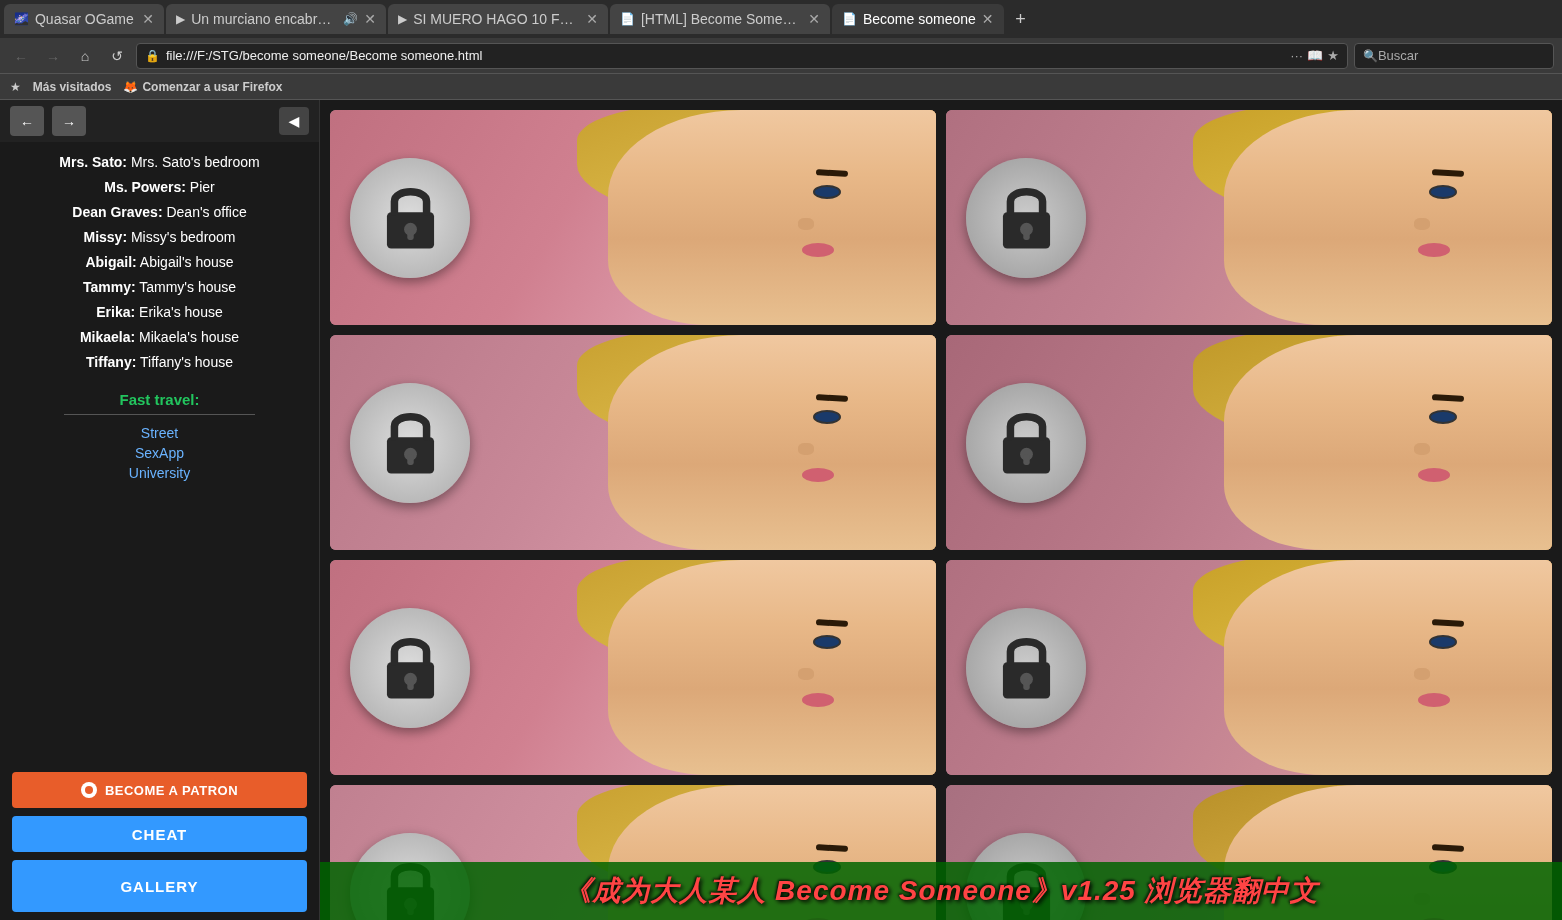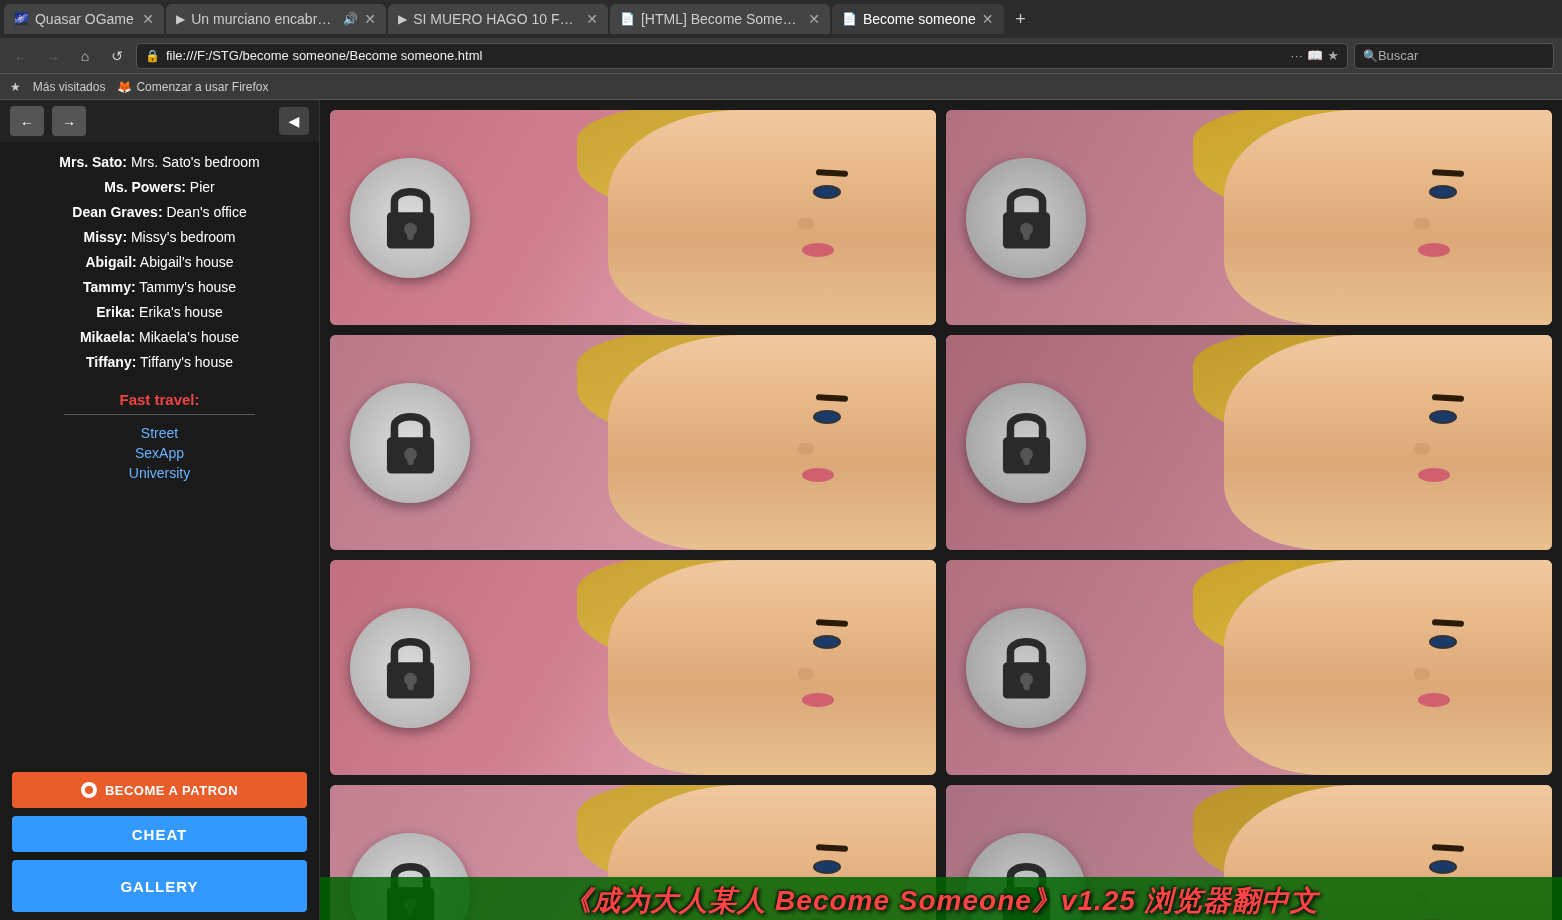--- a/index.html
+++ b/index.html
@@ -124,20 +124,21 @@
       padding: 0 10px;
       gap: 12px;
       border-bottom: 1px solid #555;
       font-size: 12px;
       color: #ccc;
     }
     .bookmark-item {
       display: flex;
       gap: 4px;
       cursor: pointer;
+      font-weight: bold;
     }
 
     
     .main-content {
       display: flex;
       height: calc(920px - 38px - 36px - 26px);
       background: #1a1a1a;
     }
 
     
@@ -209,21 +210,21 @@
     .location-item .place {
       color: #fff;
       font-weight: normal;
     }
 
     .fast-travel-section {
       margin-top: 16px;
       text-align: center;
     }
     .fast-travel-title {
-      color: #ef4444;
+      color: #22c55e;
       font-size: 15px;
       font-weight: bold;
       margin-bottom: 6px;
     }
     .fast-travel-divider {
       border: none;
       border-top: 1px solid #555;
       margin: 4px auto 8px auto;
       width: 60%;
     }
@@ -343,24 +344,24 @@
       width: 65px;
       height: 75px;
     }
 
     
     .overlay-banner {
       position: fixed;
       bottom: 0;
       left: 320px;
       right: 0;
-      height: 43px;
+      height: 58px;
       background: rgba(0, 100, 0, 0.85);
       display: flex;
-      align-items: flex-end;
+      align-items: center;
       justify-content: center;
       z-index: 100;
     }
     .overlay-text {
       color: #ff4444;
       font-size: 28px;
       font-weight: bold;
       font-style: italic;
       text-shadow: 2px 2px 4px #000, -1px -1px 3px #000;
       font-family: Arial, sans-serif;

